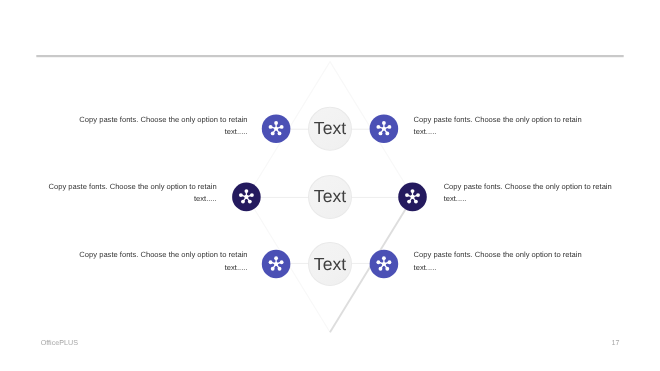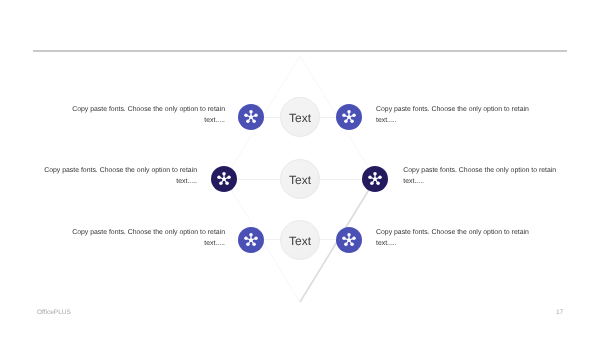--- a/index.html
+++ b/index.html
@@ -13,21 +13,21 @@
   .bgsvg{position:absolute;left:0;top:0;width:600px;height:337px;}
   .node{position:absolute;border-radius:50%;box-sizing:border-box;}
   .icon-node{display:flex;align-items:center;justify-content:center;}
   .icon-glyph{display:block;}
   .mol-svg{display:block;width:100%;height:100%;}
   .mol-line{stroke:#ffffff;stroke-width:1.5;}
   .mol-dot{fill:#ffffff;}
   .text-node{background:linear-gradient(140deg,#f4f4f4 0%,#f2f2f2 55%,#efefef 100%);
       border:1px solid #e9e9e9;color:#404040;
       display:flex;align-items:center;justify-content:center;
-      padding-top:2.2px;box-sizing:border-box;font-size:12px;
+      padding-top:2.2px;box-sizing:border-box;font-size:16px;
       letter-spacing:0px;}
   .text-node > span{transform:translateZ(0);display:block;}
   .para{position:absolute;transform:translateZ(0);font-size:6.9px;color:#333333;
       line-height:11.0px;width:158px;}
   .para.r{text-align:right;}
   .footer{position:absolute;font-size:6.5px;color:#a8a8a8;letter-spacing:0px;
       transform:translateZ(0);}
   .conn{position:absolute;height:1px;background:#efefef;}
 </style>
 </head>

